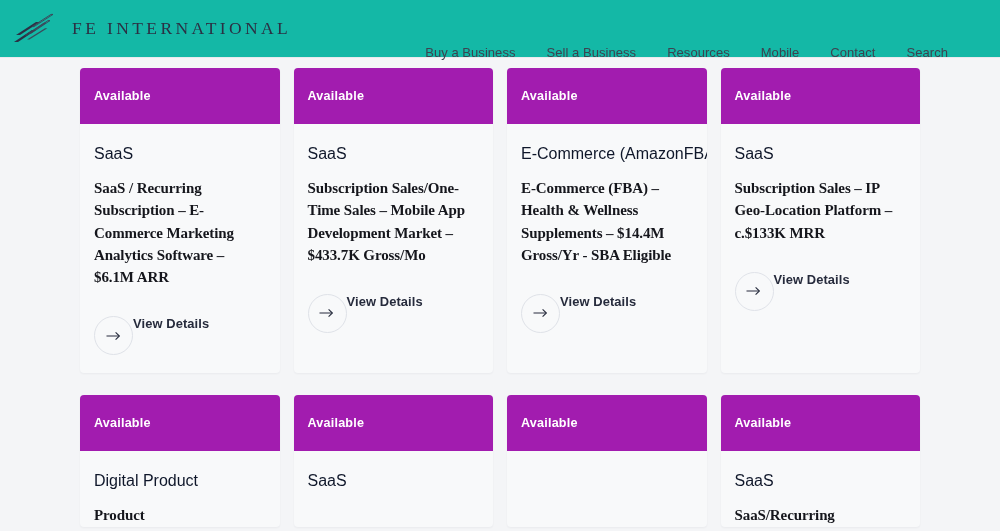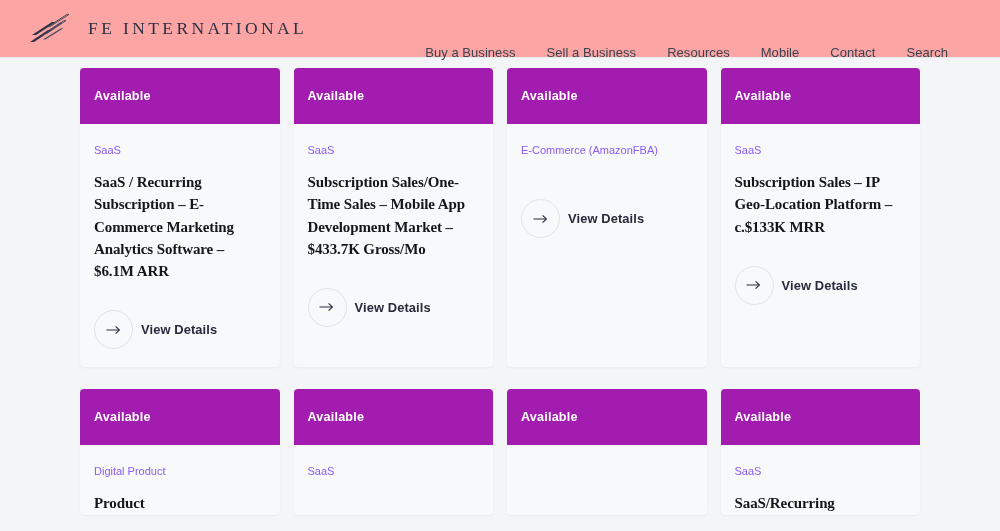--- a/index.html
+++ b/index.html
@@ -13,25 +13,25 @@
 
   body {
     background: #f4f5f7;
     font-family: "Liberation Sans", sans-serif;
     -webkit-font-smoothing: antialiased;
   }
 
   
   .site-header {
     height: 58px;
-    background: #fca5a5;
+    background: #14b8a6;
     border-bottom: 1px solid #e8eaee;
     display: flex;
     align-items: center;
-    padding: 0 52px 0 28px;
+    padding: 0 52px 0 12px;
     position: relative;
   }
 
   .brand {
     display: flex;
     align-items: center;
     gap: 16px;
     cursor: pointer;
   }
 
@@ -99,40 +99,40 @@
   }
 
   .card-body {
     padding: 20px 14px 18px 14px;
     display: flex;
     flex-direction: column;
     flex: 1;
   }
 
   .card-category {
-    font-size: 11px;
-    color: #8b5cf6;
+    font-size: 16px;
+    color: #0f172a;
     line-height: 1.2;
     margin-bottom: 14px;
     white-space: nowrap;
   }
 
   .card-title {
     font-family: "Liberation Serif", serif;
     font-weight: bold;
     font-size: 15px;
     line-height: 1.48;
     color: #15161c;
     letter-spacing: -0.1px;
   }
 
   .card-cta {
     display: flex;
-    align-items: center;
-    gap: 8px;
+    align-items: flex-start;
+    gap: 0;
     margin-top: 28px;
   }
 
   .cta-circle {
     width: 39px;
     height: 39px;
     border-radius: 50%;
     border: 1px solid #dfe2e8;
     display: flex;
     align-items: center;
@@ -212,20 +212,21 @@
         </span>
         <span class="cta-label">View Details</span>
       </div>
     </div>
   </article>
 
   <article class="card">
     <div class="card-status">Available</div>
     <div class="card-body">
       <div class="card-category">E-Commerce (AmazonFBA)</div>
+      <h2 class="card-title">E-Commerce (FBA) – Health &amp; Wellness Supplements – $14.4M Gross/Yr - SBA Eligible</h2>
       <div class="card-cta">
         <span class="cta-circle">
           <svg width="16" height="10" viewBox="0 0 16 10">
             <path d="M0.5 5 H13" stroke="#262b3c" stroke-width="1.1" fill="none"></path>
             <path d="M9.6 1.4 L13.4 5 L9.6 8.6" stroke="#262b3c" stroke-width="1.1" fill="none"></path>
           </svg>
         </span>
         <span class="cta-label">View Details</span>
       </div>
     </div>

